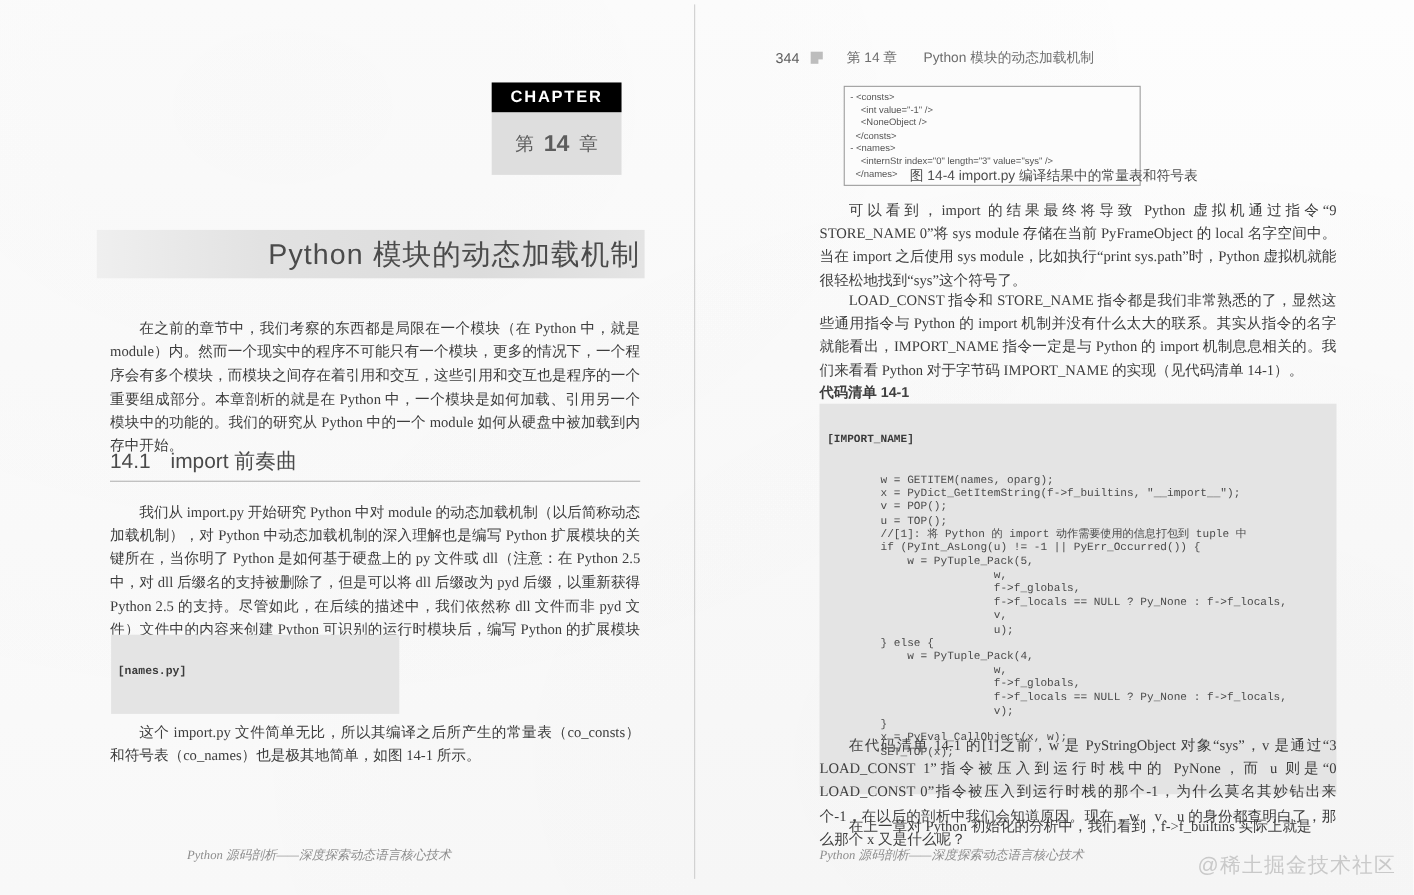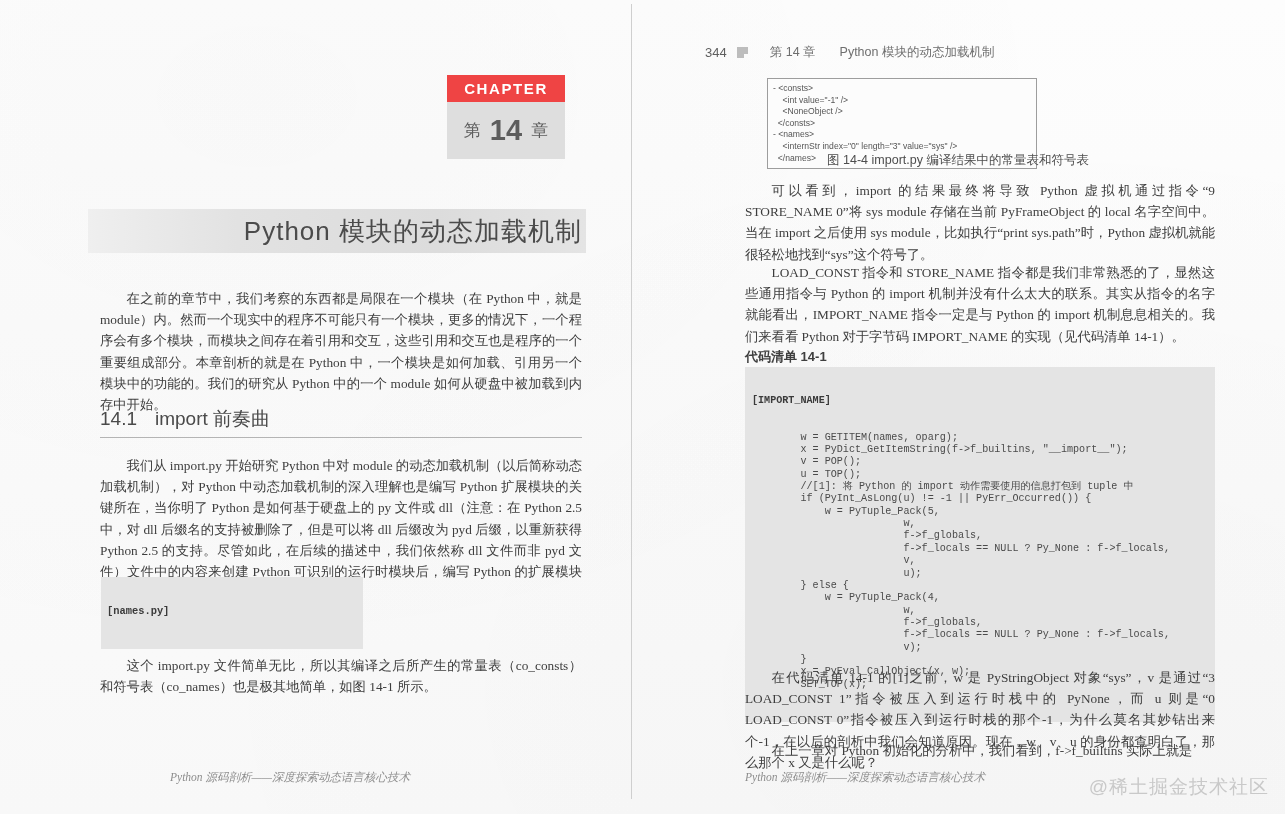--- a/index.html
+++ b/index.html
@@ -49,21 +49,21 @@
   .chapter-badge {
     position: absolute;
     left: 447px;
     top: 75px;
     width: 118px;
     height: 84px;
     background: #dedede;
   }
   .chapter-badge .cap {
     height: 27px;
-    background: #ef4444;
+    background: #000000;
     color: #ffffff;
     font-family: "Liberation Sans", sans-serif;
     font-size: 15px;
     font-weight: bold;
     letter-spacing: 1.6px;
     text-align: center;
     line-height: 27px;
   }
   .chapter-badge .num {
     height: 57px;
@@ -71,21 +71,21 @@
     align-items: center;
     justify-content: center;
     gap: 9px;
     color: #5d5d5d;
   }
   .chapter-badge .num .han {
     font-size: 17px;
     font-family: "Liberation Sans", sans-serif;
   }
   .chapter-badge .num .digits {
-    font-size: 29px;
+    font-size: 21px;
     font-weight: bold;
     font-family: "Liberation Sans", sans-serif;
   }
 
   .chapter-title-band {
     position: absolute;
     left: 88px;
     top: 209px;
     width: 498px;
     height: 44px;

